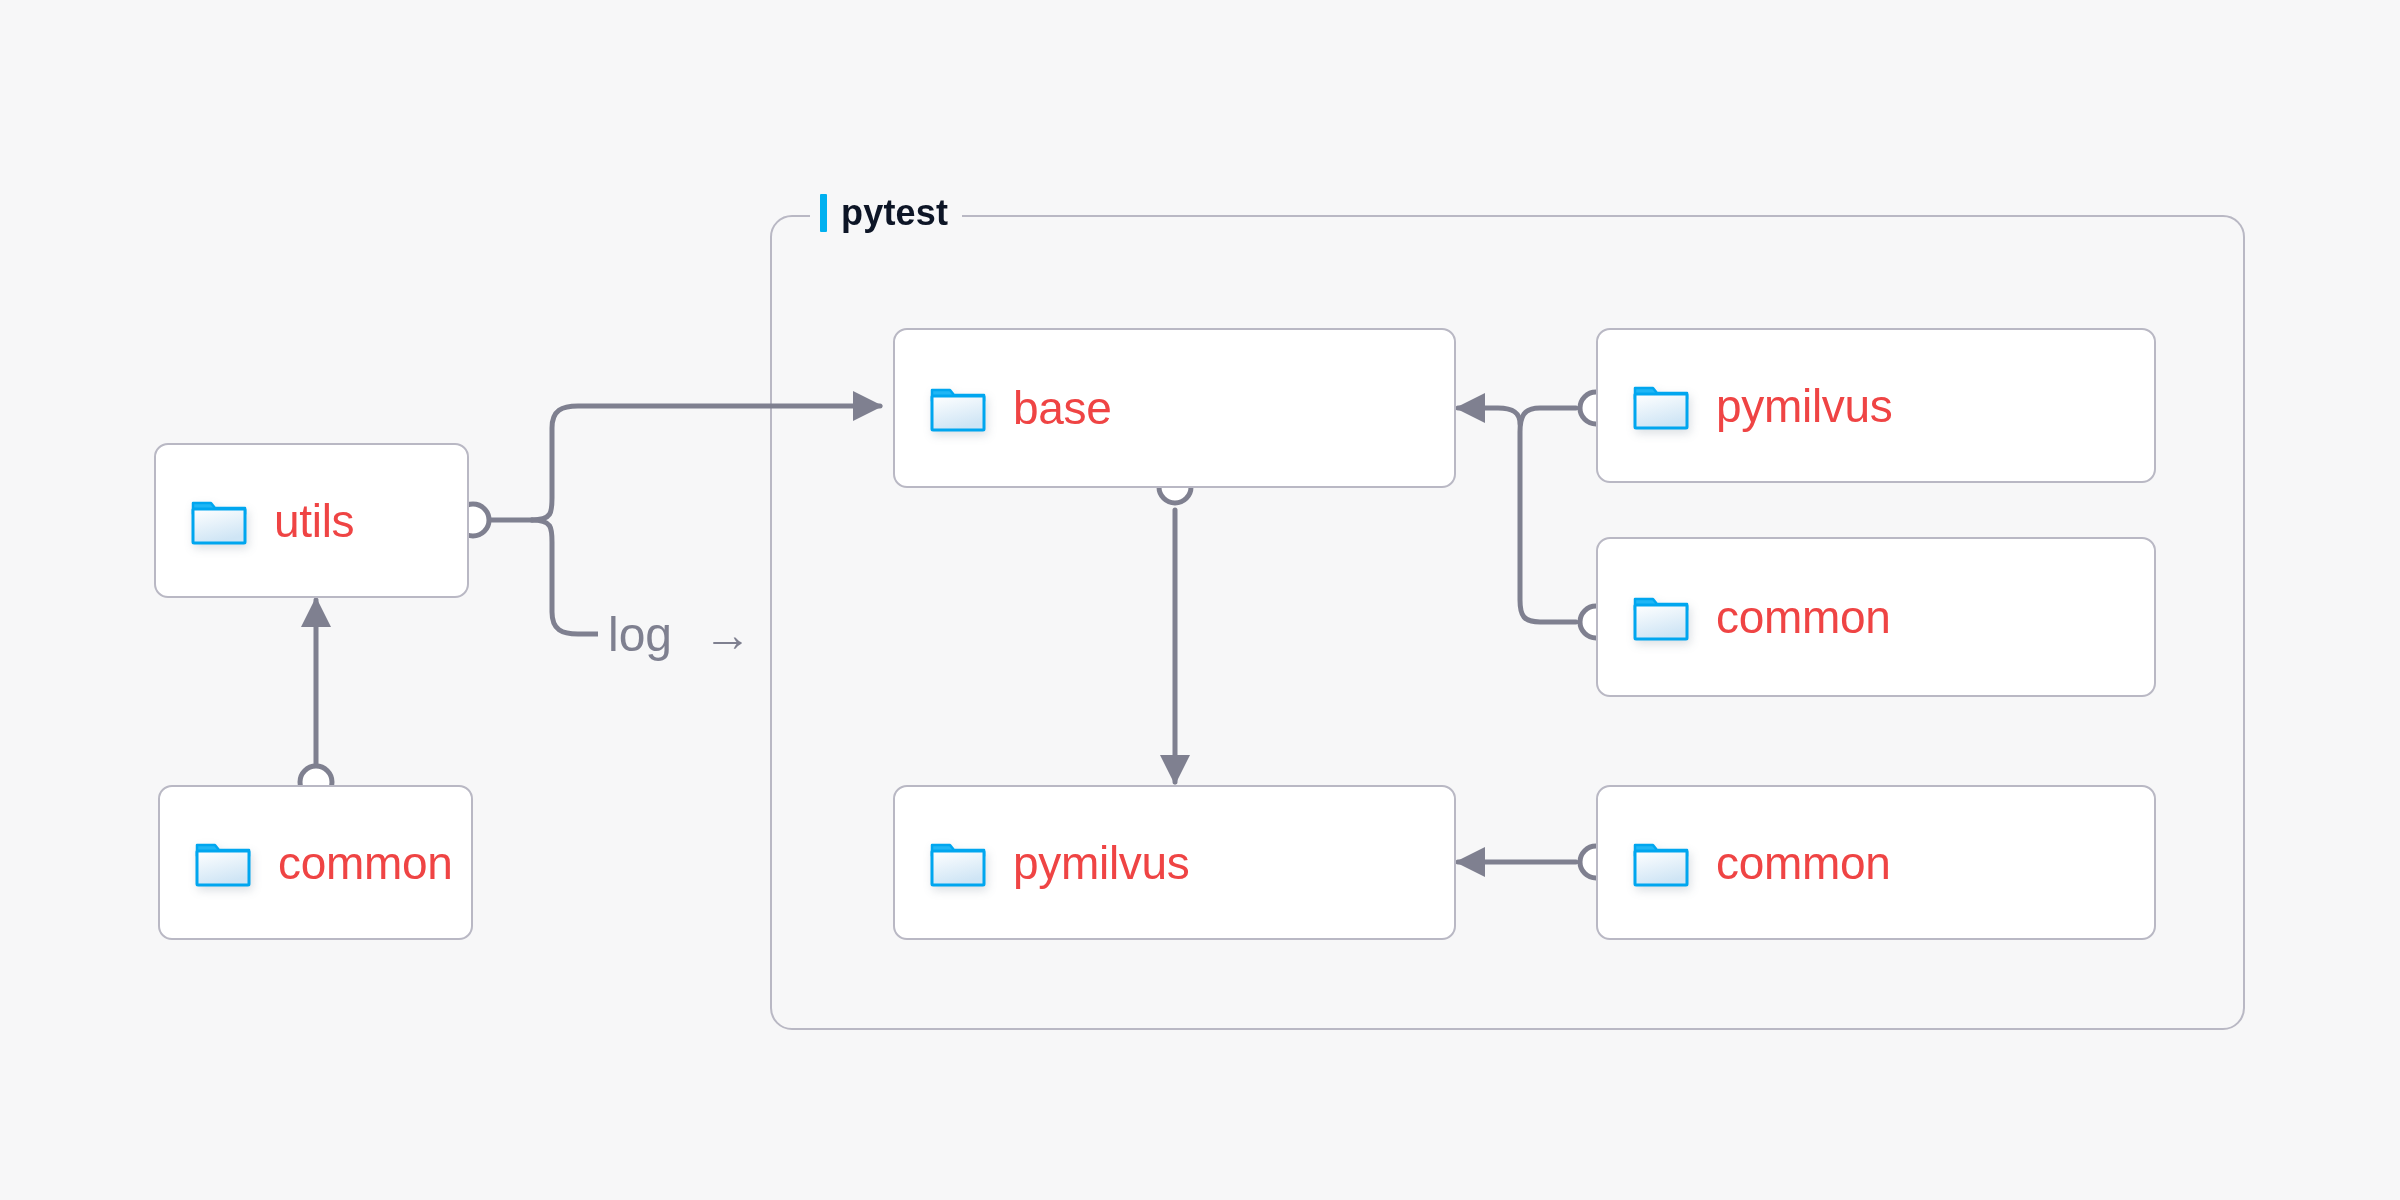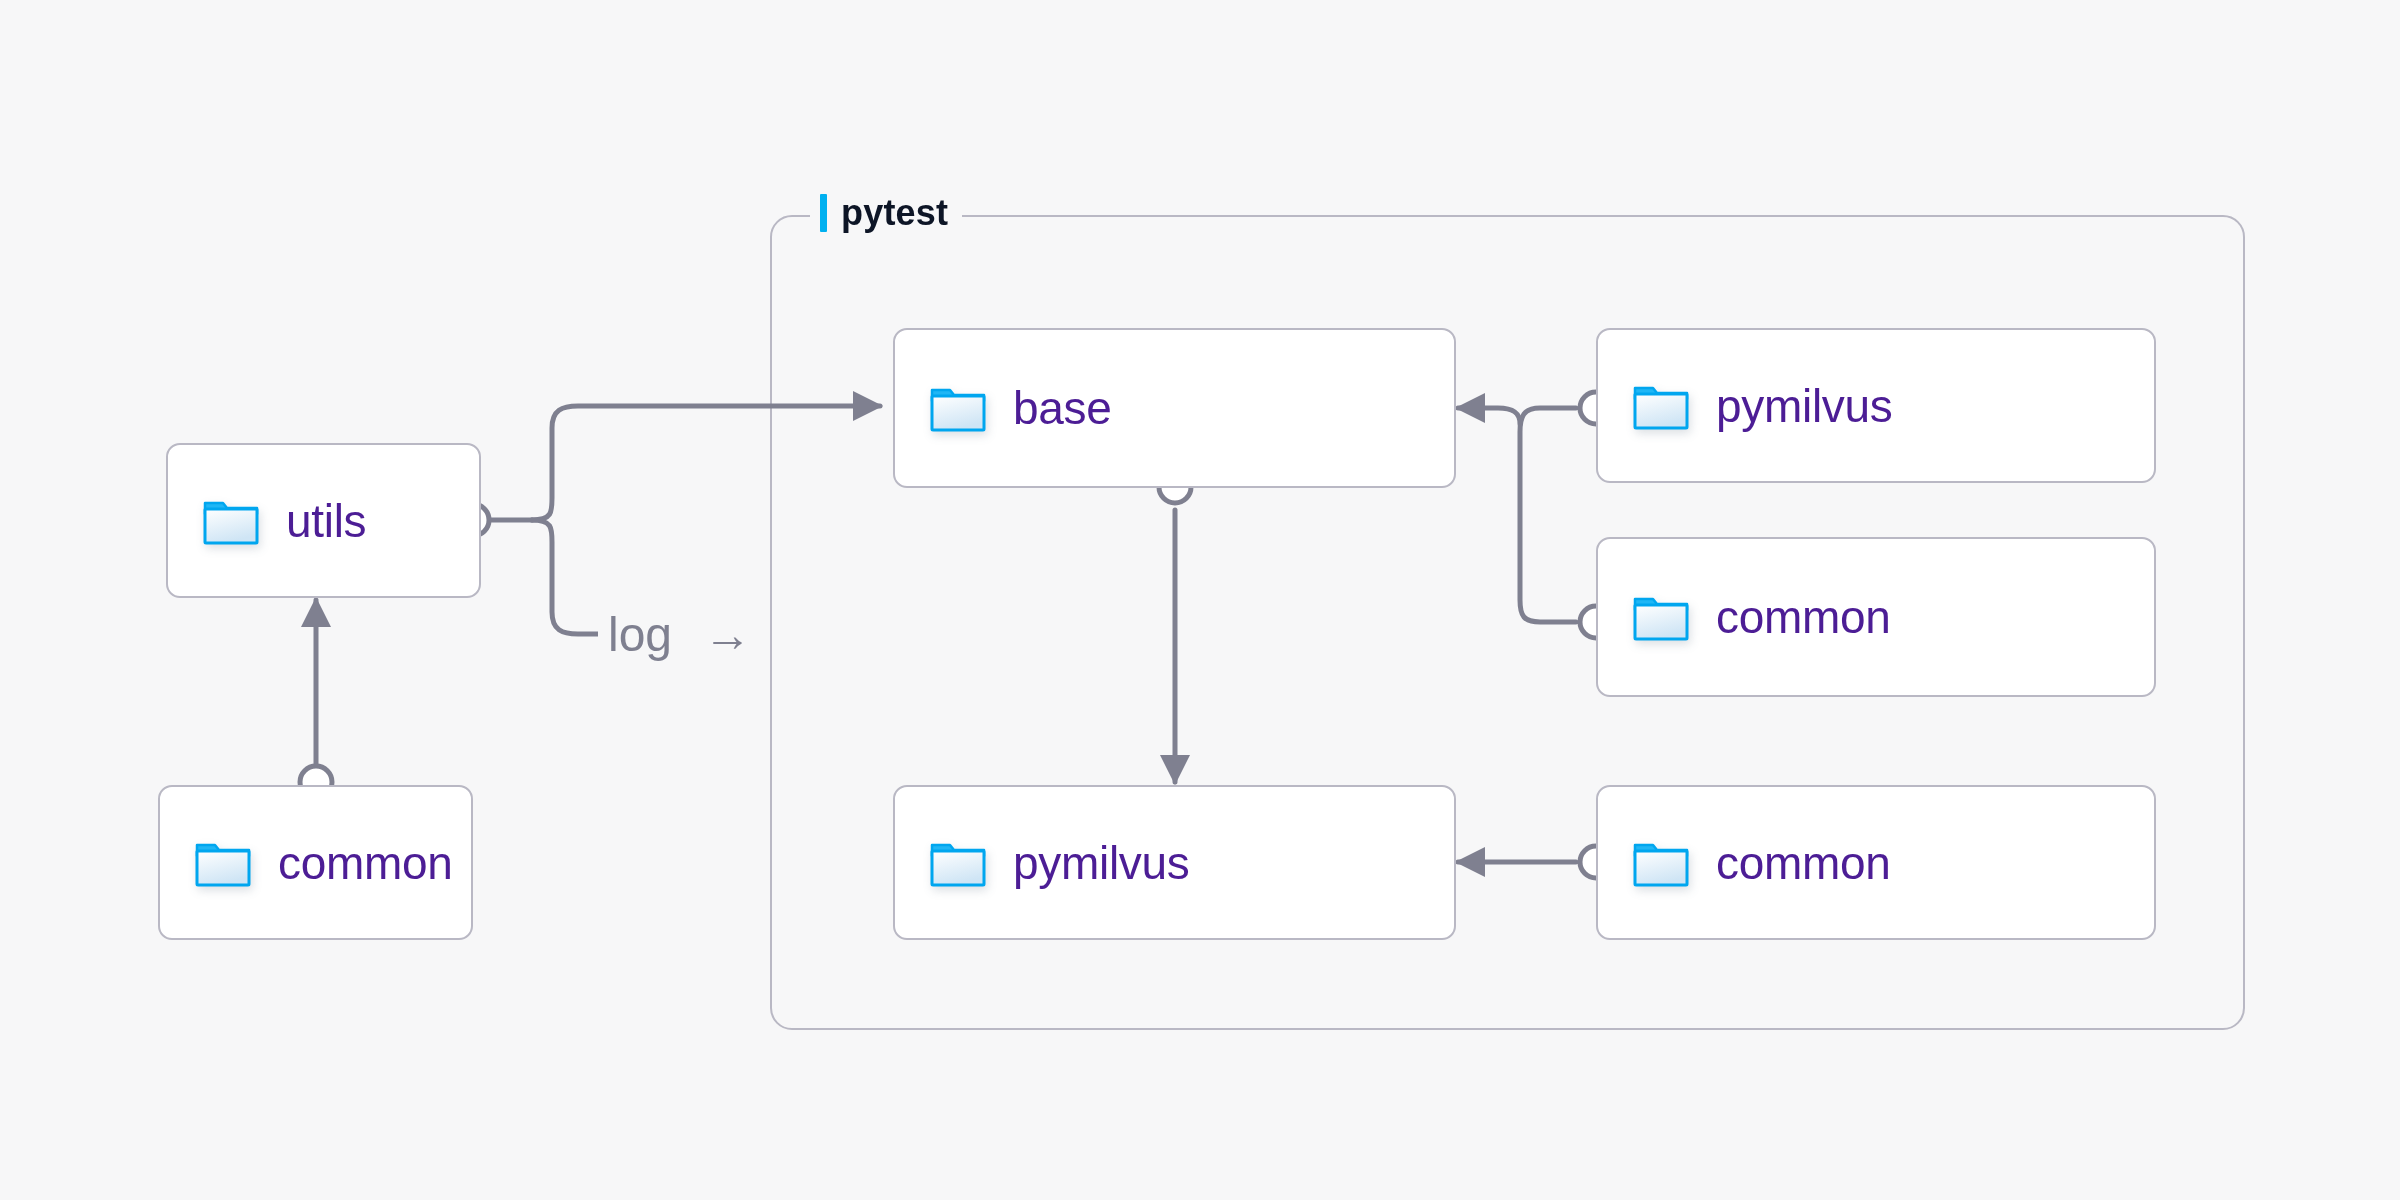--- a/index.html
+++ b/index.html
@@ -61,21 +61,21 @@
     z-index: 5;
   }
   .node .node-inner {
     display: flex;
     align-items: center;
     gap: 26px;
     padding-left: 34px;
   }
   .node-label {
     font-size: 46px;
-    color: #4c1d95;
+    color: #ef4444;
     white-space: nowrap;
     letter-spacing: -0.3px;
   }
 
   
   .folder-icon {
     width: 58px;
     height: 50px;
     position: relative;
     flex: 0 0 auto;
@@ -149,21 +149,21 @@
     <circle class="port" cx="1596" cy="862" r="16"></circle>
   </svg>
 
   <div class="group-box" style="left:770px; top:215px; width:1475px; height:815px;"></div>
 
   <div class="group-label" style="left:810px; top:190px;">
     <span class="accent-bar"></span>
     <span class="group-title">pytest</span>
   </div>
 
-  <div class="node" style="left:166px; top:443px; width:315px; height:155px;">
+  <div class="node" style="left:154px; top:443px; width:315px; height:155px;">
     <div class="node-inner">
       <span class="folder-icon">
         <svg viewBox="0 0 58 50" width="58" height="50">
           <defs>
             <linearGradient id="fg1" x1="0" y1="0" x2="0.35" y2="1">
               <stop offset="0%" stop-color="#ffffff"></stop>
               <stop offset="100%" stop-color="#cfe5f5"></stop>
             </linearGradient>
           </defs>
           <path d="M3 7 h18 l4 5 h30 v6 H3 Z" fill="#1fb6f5" stroke="#00a6ef" stroke-width="2.5" stroke-linejoin="round"></path>

